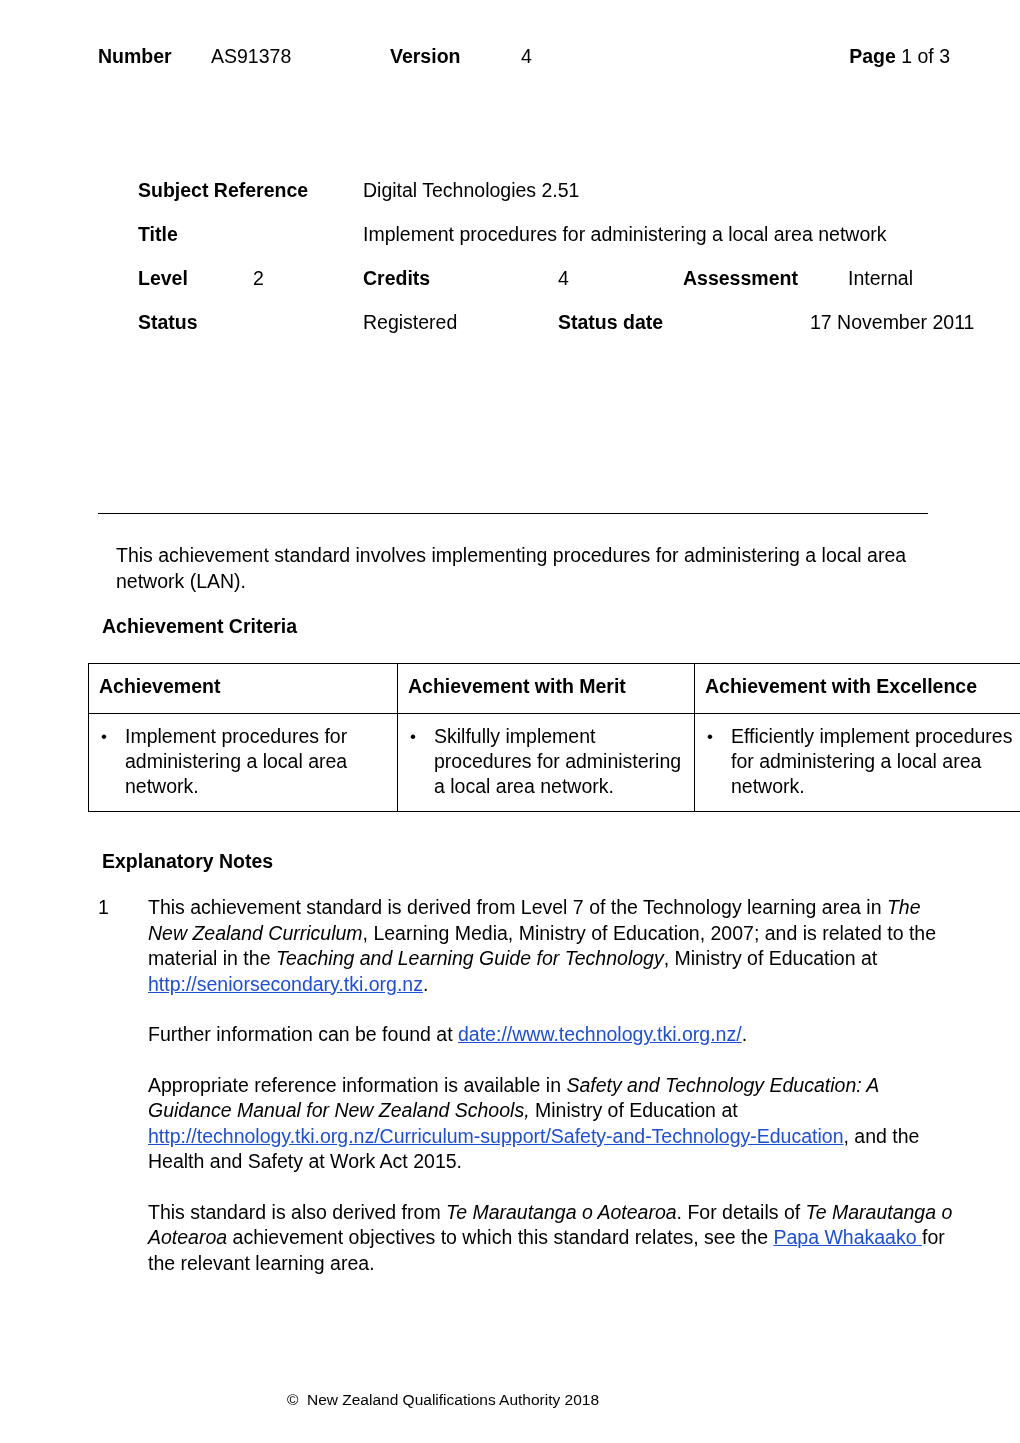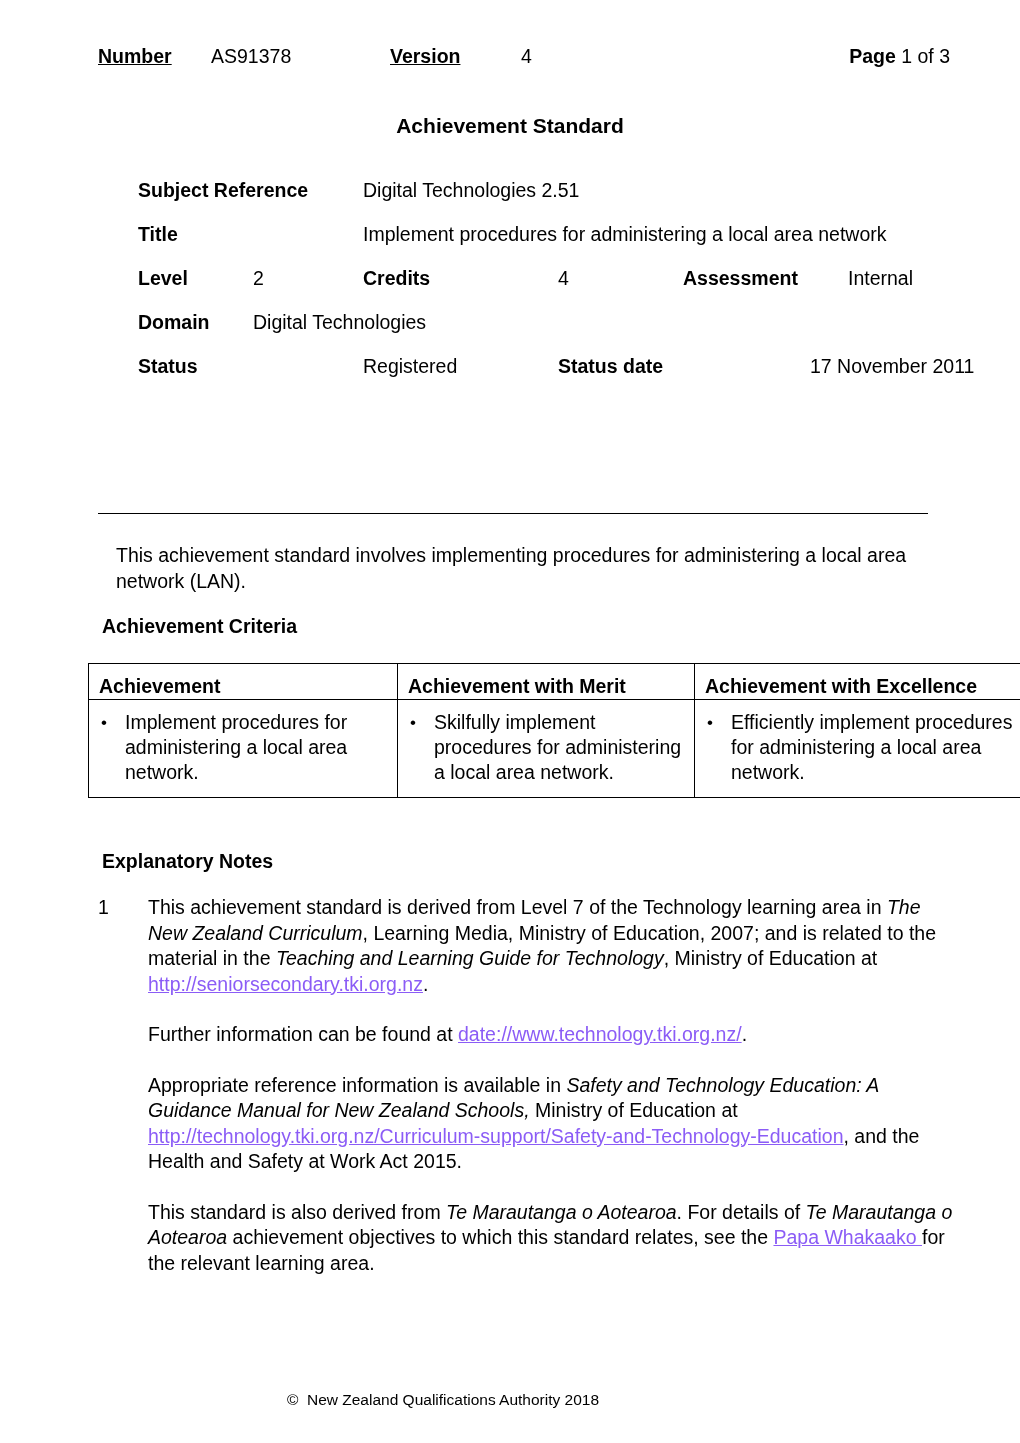--- a/index.html
+++ b/index.html
@@ -24,21 +24,21 @@
   
   .doc-header {
     position: absolute;
     left: 98px;
     top: 43px;
     width: 852px;
     font-size: 19.5px;
     line-height: 26px;
     white-space: nowrap;
   }
-  .doc-header .lbl { font-weight: bold; text-decoration: underline; }
+  .doc-header .lbl { font-weight: bold; }
   .h-number-label { position: absolute; left: 0; }
   .h-number-value { position: absolute; left: 113px; }
   .h-version-label { position: absolute; left: 292px; }
   .h-version-value { position: absolute; left: 423px; }
   .h-page-wrap { position: absolute; right: 0; }
 
   
   .doc-title {
     position: absolute;
     left: 0;
@@ -118,21 +118,21 @@
   .criteria-table td, .criteria-table th {
     border: 1.6px solid #000000;
     vertical-align: top;
     padding: 10px 10px 12px 10px;
     text-align: left;
     line-height: 25px;
   }
   .criteria-table th {
     font-weight: bold;
     padding-top: 10px;
-    padding-bottom: 0;
+    padding-bottom: 14px;
   }
   .col-a { width: 288px; }
   .col-b { width: 276px; }
   .col-c { width: 310px; }
   .bullet-list {
     margin: 0;
     padding: 0 0 0 26px;
     list-style: none;
   }
   .bullet-list li {
@@ -162,21 +162,21 @@
     padding-left: 50px;
     margin-bottom: 25px;
   }
   .note-num {
     position: absolute;
     left: 0;
     top: 0;
   }
   .it { font-style: italic; }
   a.link {
-    color: #8b5cf6;
+    color: #1d4ed8;
     text-decoration: underline;
   }
 
   
   .footer {
     position: absolute;
     left: 0;
     top: 1390px;
     width: 826px;
     text-align: center;
@@ -192,21 +192,20 @@
 <div class="page">
 
   <div class="doc-header">
     <span class="lbl h-number-label">Number</span>
     <span class="h-number-value">AS91378</span>
     <span class="lbl h-version-label">Version</span>
     <span class="h-version-value">4</span>
     <span class="h-page-wrap"><b>Page</b> <span>1 of 3</span></span>
   </div>
 
-  <div class="doc-title">Achievement Standard</div>
 
   <div class="meta">
 
     <div class="meta-row">
       <span class="b c-0">Subject Reference</span>
       <span class="c-225">Digital Technologies 2.51</span>
     </div>
 
     <div class="meta-row">
       <span class="b c-0">Title</span>
@@ -216,24 +215,20 @@
     <div class="meta-row">
       <span class="b c-0">Level</span>
       <span class="c-115">2</span>
       <span class="b c-225">Credits</span>
       <span class="c-420">4</span>
       <span class="b c-545">Assessment</span>
       <span class="c-710" style="left:710px">Internal</span>
     </div>
 
 
-    <div class="meta-row">
-      <span class="b c-0">Domain</span>
-      <span class="c-115">Digital Technologies</span>
-    </div>
 
     <div class="meta-row">
       <span class="b c-0">Status</span>
       <span class="c-225">Registered</span>
       <span class="b" style="left:420px">Status date</span>
       <span style="left:672px">17 November 2011</span>
     </div>
 
 
   </div>

